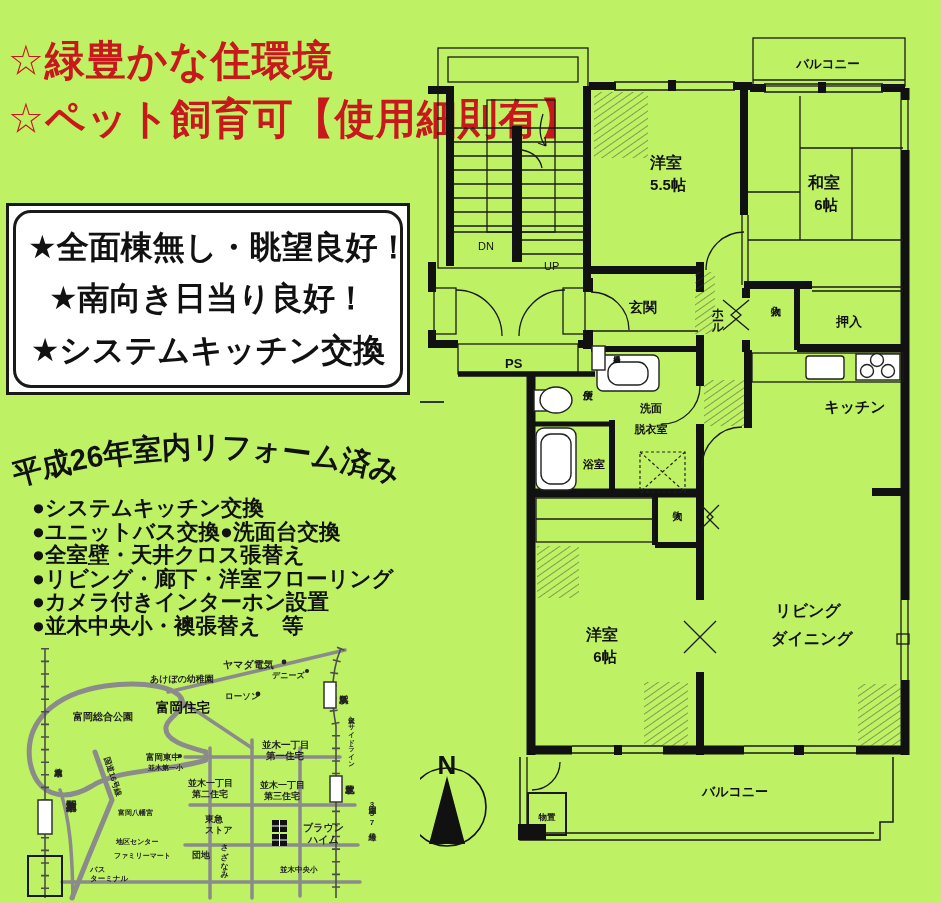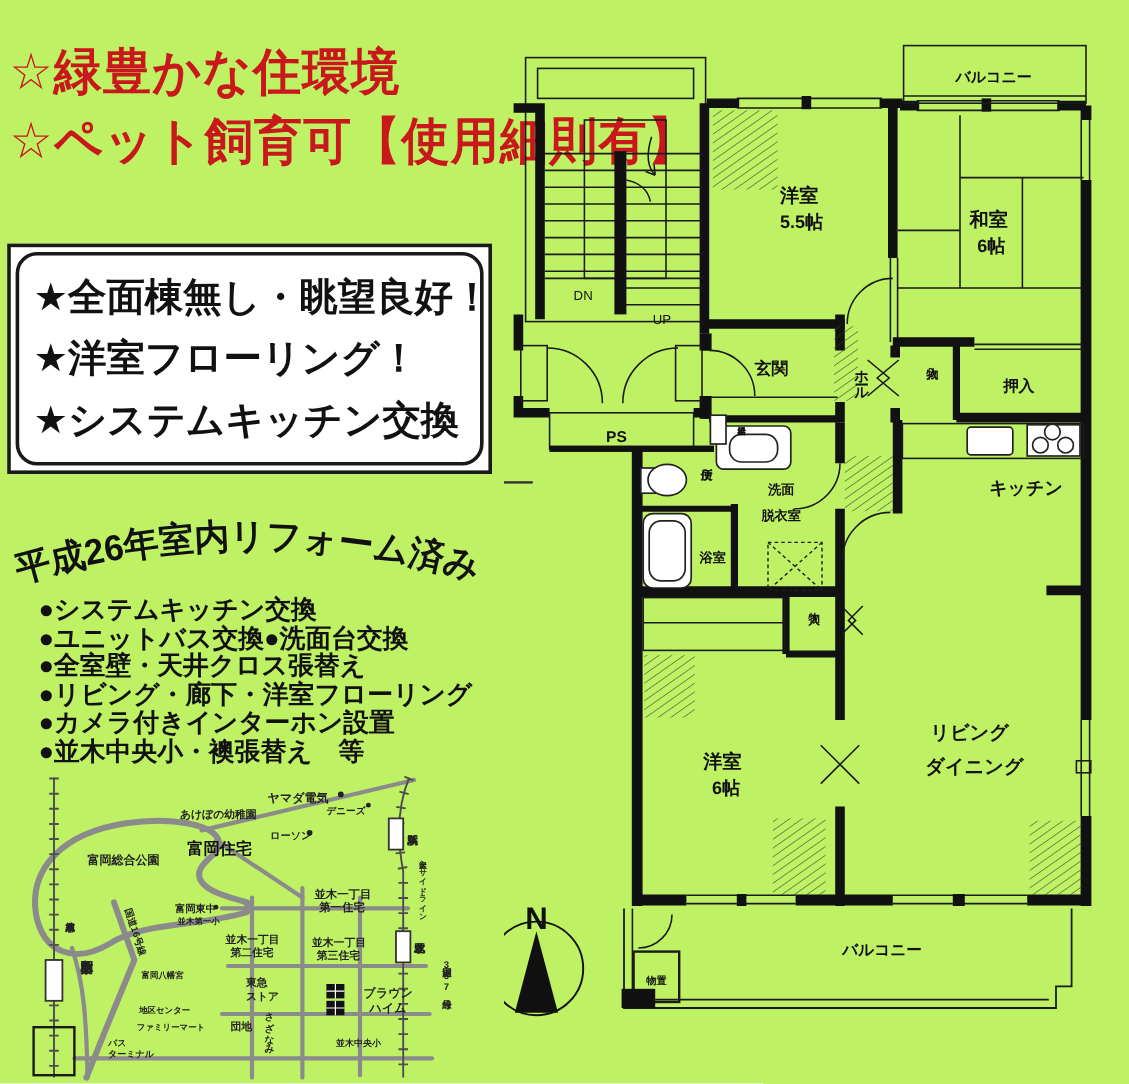--- a/index.html
+++ b/index.html
@@ -3,21 +3,21 @@
 <meta charset="utf-8">
 <style>
   html,body{margin:0;padding:0;background:#fff;}
   #stage{position:relative;width:941px;height:903px;background:#bef264;overflow:hidden;
          font-family:"Liberation Sans","DejaVu Sans",sans-serif;color:#111;}
   .abs{position:absolute;}
   
   .headline{left:8px;top:32px;color:#c9181c;font-weight:bold;font-size:40px;line-height:1.38;
             letter-spacing:1px;white-space:nowrap;transform:scaleY(1.05);transform-origin:top left;}
   
-  .notice-box{left:6px;top:203px;width:404px;height:192px;border:3px solid #1a1a1a;background:#fff;box-sizing:border-box;}
+  .notice-box{left:6px;top:203px;width:404px;height:192px;border:3px solid #1a1a1a;background:#fff;box-sizing:border-box;text-align:center;}
   .notice-inner{position:absolute;left:4px;top:4px;right:4px;bottom:4px;border:3px solid #1a1a1a;border-radius:18px;
                 display:flex;flex-direction:column;justify-content:center;padding:2px 12px;box-sizing:border-box;}
   .notice-line{font-size:32px;font-weight:bold;color:#111;line-height:1.6;white-space:nowrap;letter-spacing:0px;}
   
   .bullets{left:32px;top:497px;font-weight:bold;font-size:21.5px;line-height:23.5px;color:#111;white-space:nowrap;}
   
   svg{display:block;}
   svg text{font-family:"Liberation Sans","DejaVu Sans",sans-serif;fill:#111;}
   .vt{writing-mode:vertical-rl;text-orientation:upright;}
   .rm{font-weight:600;}
@@ -45,21 +45,21 @@
 <div id="stage">
 
   <div class="abs headline">
     <div>☆緑豊かな住環境</div>
     <div>☆ペット飼育可【使用細則有】</div>
   </div>
 
   <div class="abs notice-box">
     <div class="notice-inner">
       <div class="notice-line">★全面棟無し・眺望良好！</div>
-      <div class="notice-line">★洋室フローリング！</div>
+      <div class="notice-line">★南向き日当り良好！</div>
       <div class="notice-line">★システムキッチン交換</div>
     </div>
   </div>
 
   <svg class="abs" style="left:4px;top:418px;" width="412" height="80" viewBox="0 0 412 80">
     <defs>
         <path id="arcpath" d="M10,68 Q206,10 402,68" fill="none"></path>
       </defs>
     <text font-size="30" font-weight="bold" fill="#c9181c">
       <textPath href="#arcpath" startOffset="2" textLength="386" lengthAdjust="spacingAndGlyphs">平成26年室内リフォーム済み</textPath>

